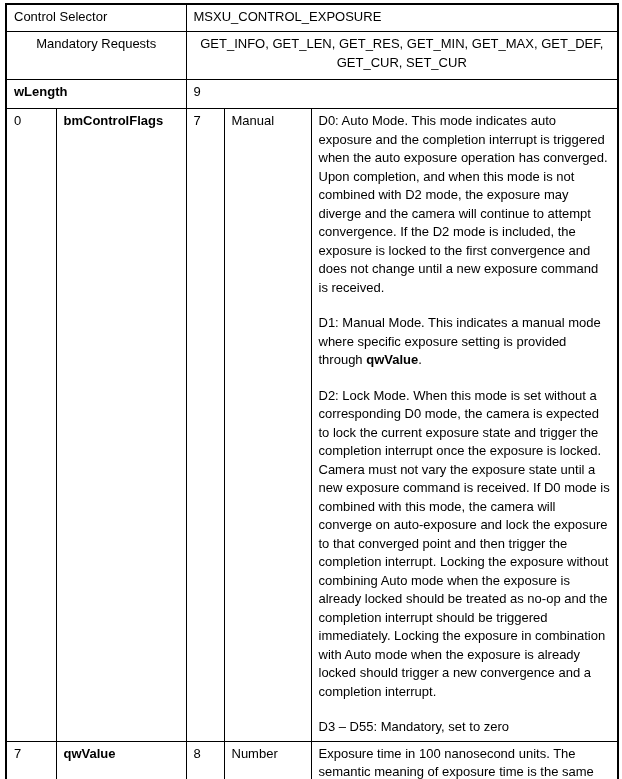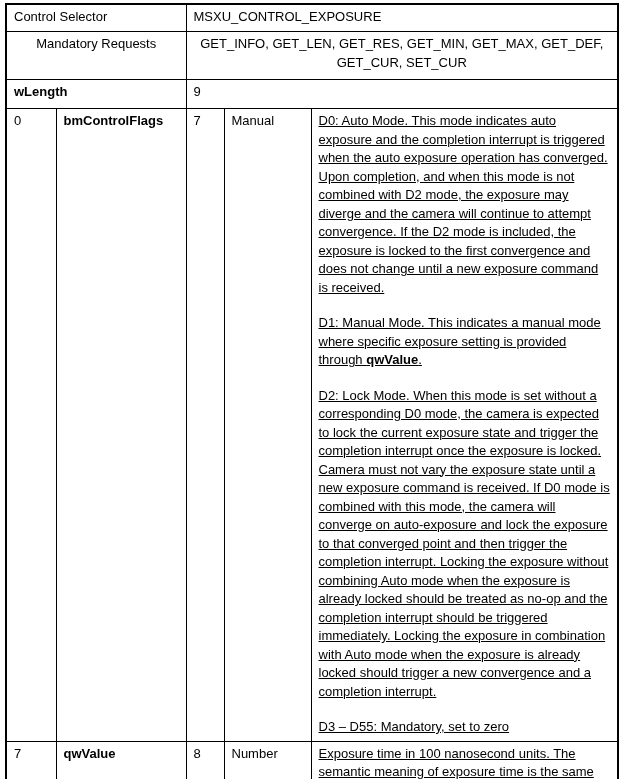--- a/index.html
+++ b/index.html
@@ -33,21 +33,20 @@
   }
   .bold { font-weight: bold; }
   tr.info-row-1 td { height: 19px; }
   tr.info-row-2 td { height: 40px; text-align: center; }
   tr.info-row-3 td { height: 21px; }
   tr.header-row td { height: 21px; }
   tr.data-row-last td { height: 58px; }
   td.desc-cell p {
     margin: 0;
     padding: 0;
-    text-decoration: underline;
   }
   td.desc-cell p + p {
     margin-top: 17px;
   }
 </style>
 </head>
 <body>
 
 <div class="doc">
   <table class="spec-table">

